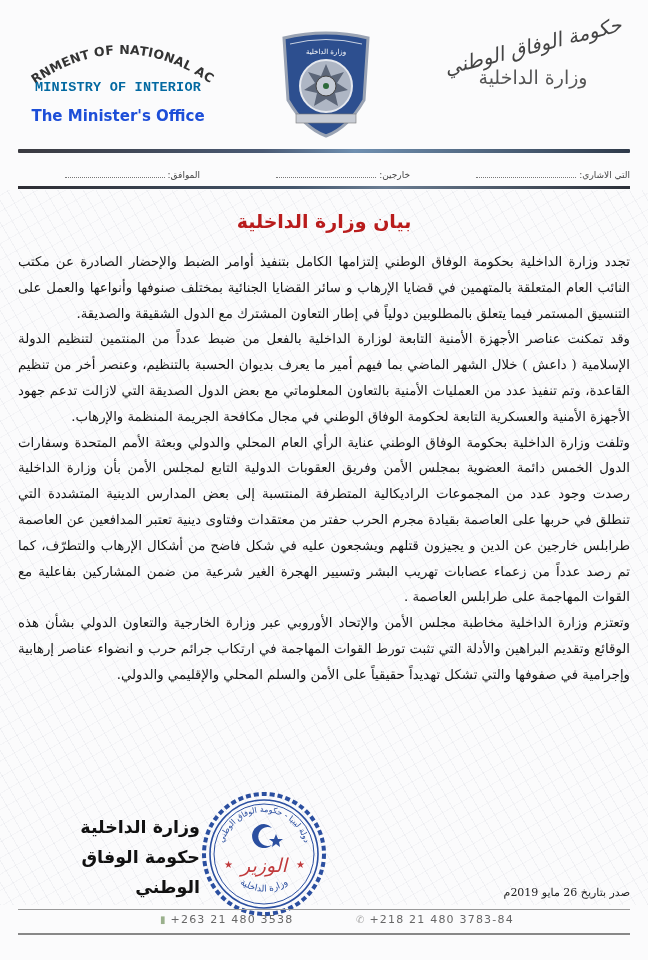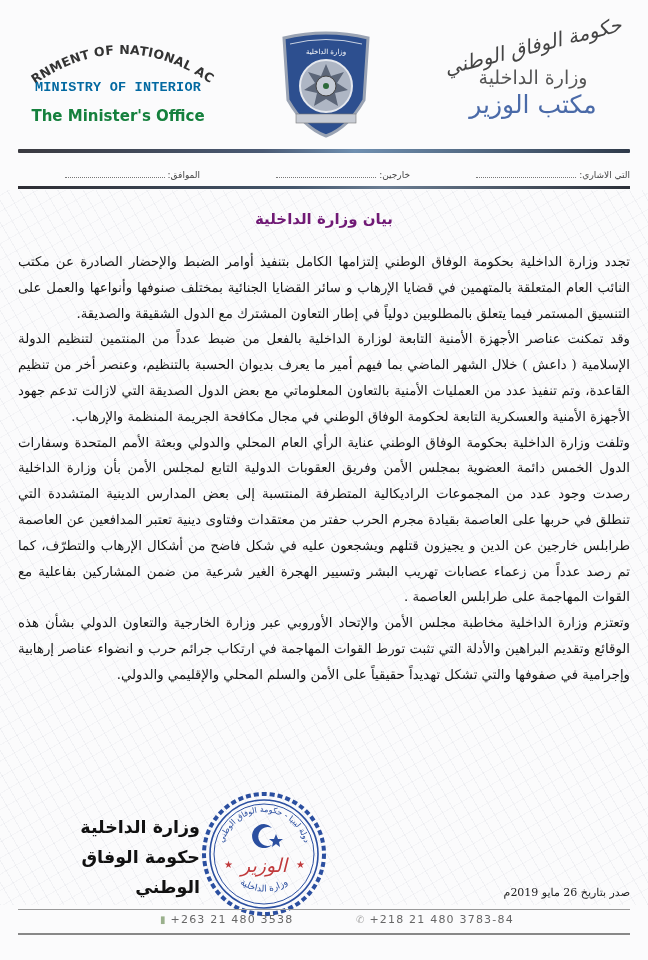--- a/index.html
+++ b/index.html
@@ -19,21 +19,21 @@
   
   .hdr-en { position: absolute; left: 18px; top: 28px; width: 210px; height: 110px; }
   .hdr-en svg { position: absolute; left: 0; top: 0; }
   .ministry {
     position: absolute; left: 18px; top: 80px; width: 200px; text-align: center;
     font-family: Liberation Mono, monospace; font-weight: bold; font-size: 13.5px; color: #0369a1;
     letter-spacing: 0.2px;
   }
   .office {
     position: absolute; left: 18px; top: 107px; width: 200px; text-align: center;
-    font-family: "DejaVu Sans", sans-serif; font-weight: bold; font-size: 15px; color: #15803d;
+    font-family: "DejaVu Sans", sans-serif; font-weight: bold; font-size: 15px; color: #1d4ed8;
   }
   .emblem { position: absolute; left: 278px; top: 30px; width: 96px; height: 110px; }
   .hdr-ar { position: absolute; right: 10px; top: 22px; width: 210px; height: 120px; text-align: center; direction: rtl; }
   .hdr-ar .l1 { font-family: "DejaVu Serif", serif; font-size: 20px; color: #444; transform: rotate(-14deg); margin-top: 12px; font-style: italic; }
   .hdr-ar .l2 { font-family: "DejaVu Serif", serif; font-size: 19px; color: #555; margin-top: 8px; }
   .hdr-ar .l3 { font-family: "DejaVu Serif", serif; font-size: 25px; color: #4a6aa8; margin-top: 2px; }
   .topbar {
     position: absolute; left: 18px; top: 149px; width: 612px; height: 4px;
     background: linear-gradient(90deg, #3a3a40 0%, #4a5a74 40%, #6f8fb0 55%, #2f3a4a 100%);
     border-radius: 1px;
@@ -48,21 +48,21 @@
   .ref-num { right: 0; }
   .ref-date { right: 220px; }
   .ref-agree { right: 430px; }
   .bar2 {
     position: absolute; left: 18px; top: 186px; width: 612px; height: 3px;
     background: linear-gradient(90deg, #2d2d33 0%, #44566c 45%, #6b7e94 60%, #2b2f38 100%);
   }
   
   .title {
     position: absolute; left: 0; top: 210px; width: 648px; text-align: center; direction: rtl;
-    font-family: "DejaVu Sans", sans-serif; font-weight: bold; font-size: 15px; color: #701a75;
+    font-family: "DejaVu Sans", sans-serif; font-weight: bold; font-size: 19px; color: #b91c1c;
   }
   .content {
     position: absolute; left: 18px; top: 249px; width: 612px; direction: rtl; text-align: justify;
     font-family: "DejaVu Serif", serif; font-size: 13.3px; line-height: 25.8px; color: #151515;
   }
   .content p { margin: 0; text-align-last: right; }
   
   .sig {
     position: absolute; left: 30px; top: 812px; width: 170px; text-align: right; direction: rtl;
     font-family: "DejaVu Sans", sans-serif; font-weight: bold; font-size: 17.5px; line-height: 30px; color: #111;
@@ -110,21 +110,20 @@
     <polygon points="48,34 53,46 66,42 59,53 70,60 57,63 60,76 48,69 36,76 39,63 26,60 37,53 30,42 43,46" fill="#5c6678"></polygon>
     <circle cx="48" cy="56" r="10" fill="#c6ccd6" stroke="#444" stroke-width="1"></circle>
     <circle cx="48" cy="56" r="3" fill="#2d6a3a"></circle>
     <rect x="18" y="84" width="60" height="9" fill="#c8ccd4" stroke="#777" stroke-width="0.6"></rect>
   </svg>
 </div>
 
 <div class="hdr-ar">
   <div class="l1">حكومة الوفاق الوطني</div>
   <div class="l2">وزارة الداخلية</div>
-  <div class="l3">مكتب الوزير</div>
 </div>
 
 <div class="topbar"></div>
 
 <div class="refrow">
   <span class="ref ref-num">
     <span>التي الاشاري:</span><span class="dots"></span>
   </span>
   <span class="ref ref-date">
     <span>خارجين:</span><span class="dots"></span>

